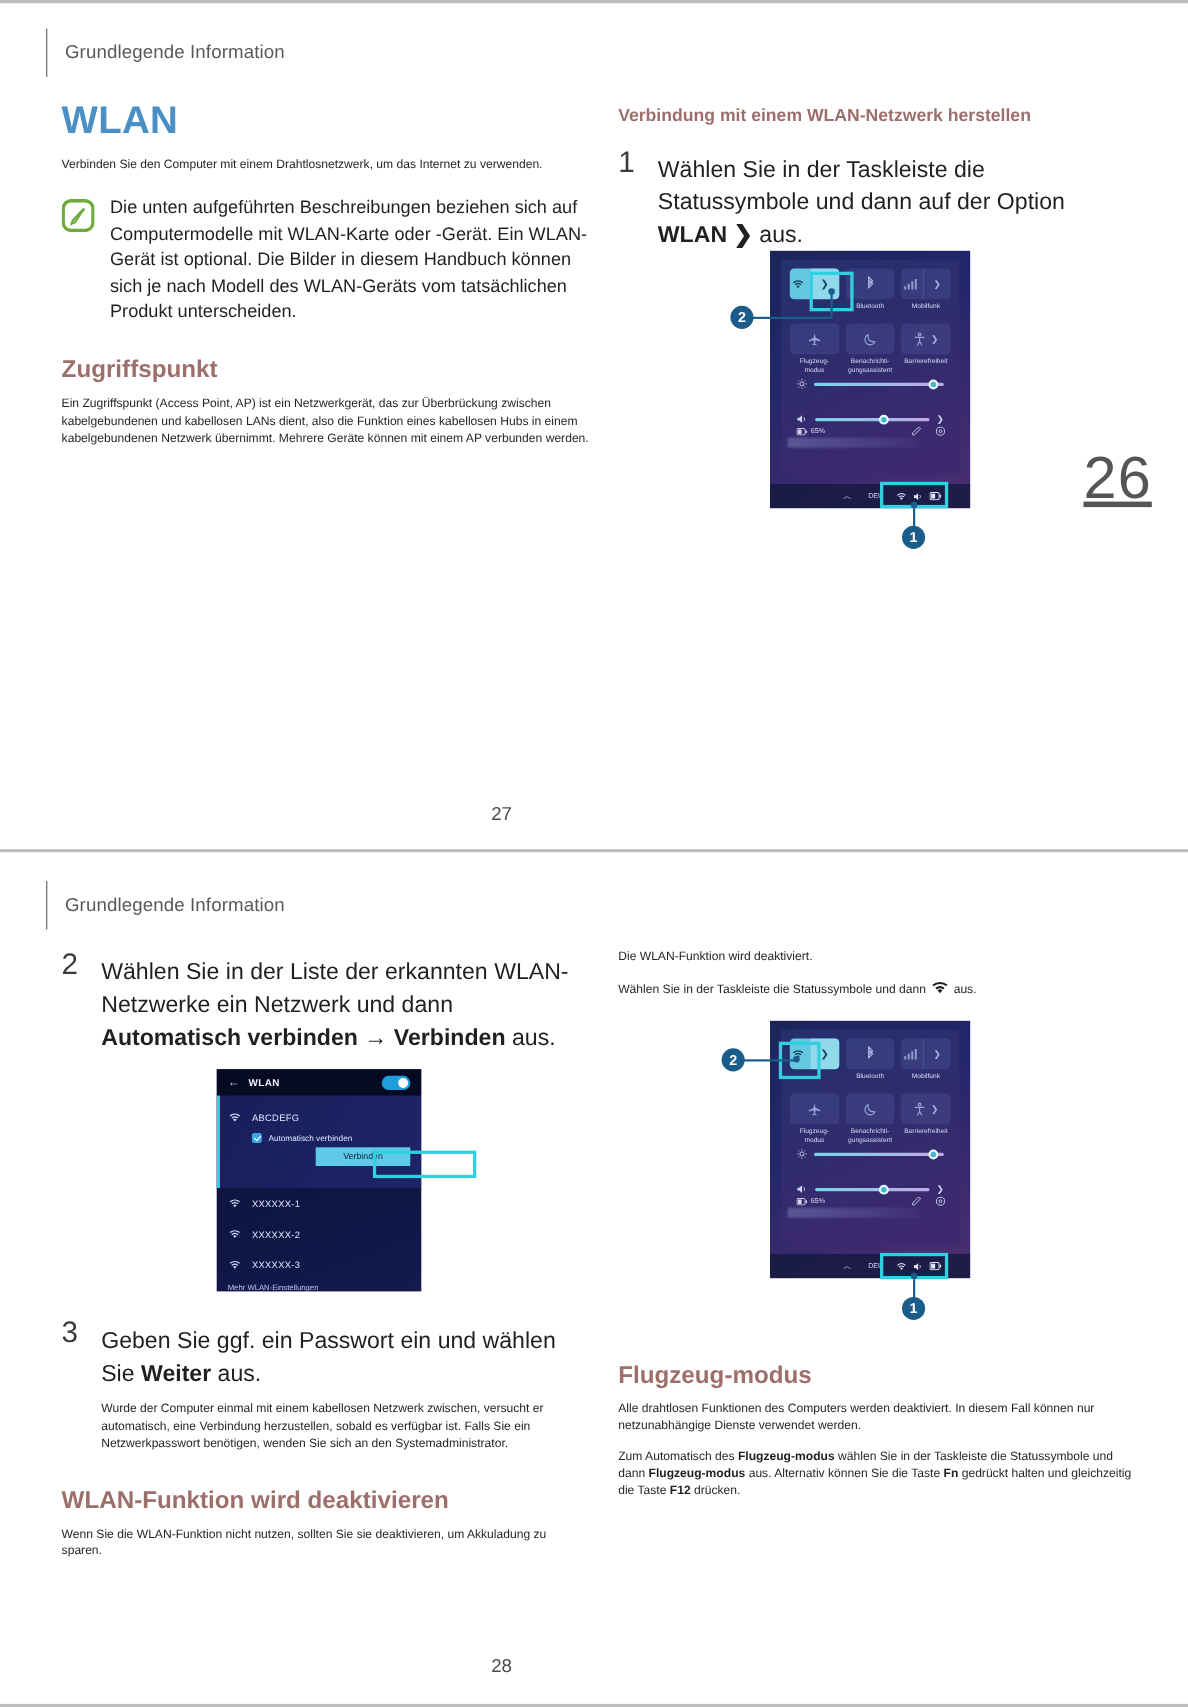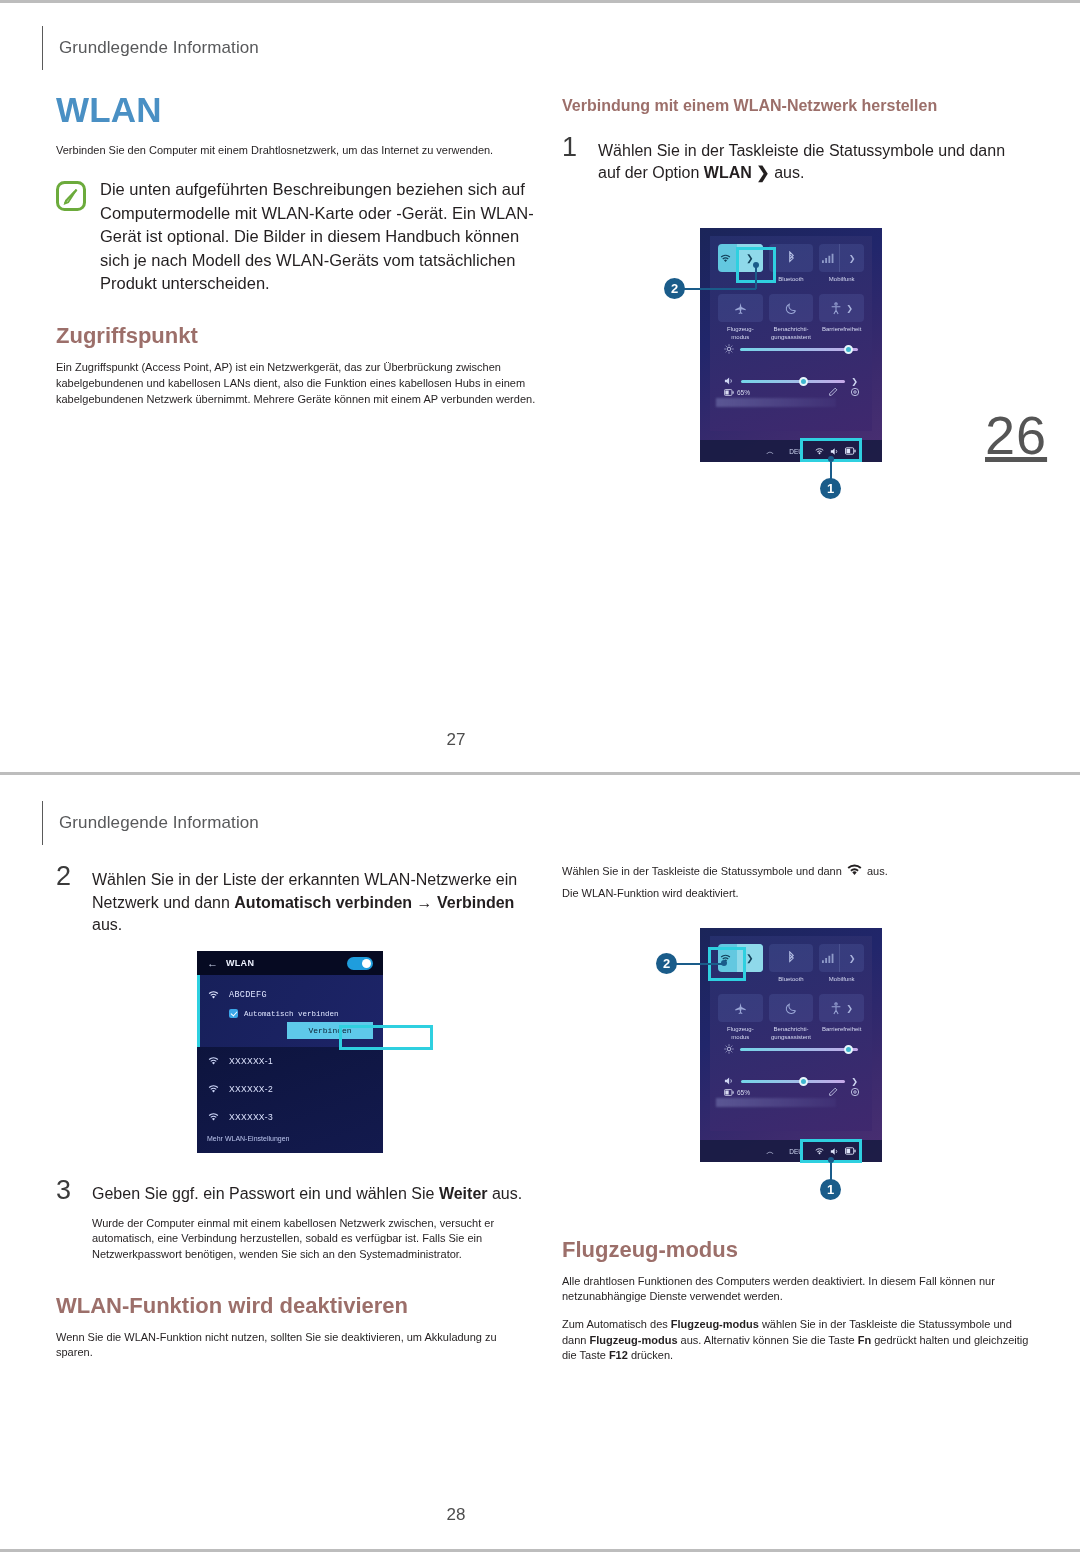--- a/index.html
+++ b/index.html
@@ -20,21 +20,21 @@
   h2.t-sub{font-size:22px;font-weight:bold;color:#9c6f6a;margin:0 0 10px 0;line-height:1.22;}
   p.body{font-size:11px;line-height:1.42;margin:0 0 12px 0;color:#231f20;}
   p.body b{font-weight:bold;}
 
   .note{display:flex;gap:14px;margin-top:20px;}
   .note-ico{flex:0 0 auto;width:30px;height:30px;margin-top:3px;}
   .note-txt{font-size:16.5px;line-height:1.42;color:#231f20;}
 
   .step{display:flex;gap:14px;margin:0 0 10px 0;}
   .step-num{flex:0 0 auto;width:22px;font-size:27px;line-height:1;color:#3b3b3b;font-weight:400;text-align:left;}
-  .step-txt{font-size:16px;line-height:1.42;color:#231f20;padding-top:6px;}
+  .step-txt{font-size:21px;line-height:1.42;color:#231f20;padding-top:6px;}
   .step-txt b{font-weight:bold;}
 
   .pagenum{position:absolute;width:912px;text-align:center;font-size:17px;color:#4d4d4d;}
   .bignum{position:absolute;font-size:54px;color:#555;letter-spacing:1px;}
 
   
   .qs-wrap{position:absolute;}
   .qs-shot{position:absolute;width:182px;height:234px;
     background:linear-gradient(150deg,#1b2559 0%,#21266b 35%,#3a2a6d 70%,#4b2f72 100%);
     overflow:hidden;}
@@ -67,21 +67,21 @@
     font-size:13px;font-weight:bold;display:flex;align-items:center;justify-content:center;}
 
   
   .wl-shot{position:absolute;width:186px;height:202px;background:#0a0f2a;overflow:hidden;
     background:linear-gradient(160deg,#0a1030 0%,#0e1540 45%,#131a4e 100%);}
   .wl-top{height:24px;display:flex;align-items:center;gap:8px;padding:0 10px;background:#060a22;}
   .wl-top .back{color:#cfd6ef;font-size:11px;}
   .wl-top .ttl{color:#eef2ff;font-size:9px;font-weight:bold;letter-spacing:.3px;}
   .wl-toggle{margin-left:auto;width:26px;height:13px;border-radius:7px;background:#1f9ddd;position:relative;}
   .wl-toggle:after{content:"";position:absolute;right:2px;top:2px;width:9px;height:9px;border-radius:50%;background:#fff;}
-  .wl-sel{position:relative;background:linear-gradient(120deg,#17205a,#1d2468);padding:6px 0 6px 0;font-family:Liberation Mono, monospace;}
+  .wl-sel{position:relative;background:linear-gradient(120deg,#17205a,#1d2468);padding:6px 0 18px 0;}
   .wl-sel:before{content:"";position:absolute;left:0;top:0;bottom:0;width:3px;background:#2fd0e0;}
   .wl-item{display:flex;align-items:center;gap:9px;height:28px;padding:0 10px;color:#dfe5ff;font-size:8.5px;letter-spacing:.3px;}
   .wl-check{display:flex;align-items:center;gap:6px;padding:0 10px 0 32px;color:#dfe5ff;font-size:7.5px;}
   .wl-cbox{width:9px;height:9px;border-radius:2px;background:#3aa6e8;position:relative;}
   .wl-cbox:after{content:"";position:absolute;left:2.5px;top:1px;width:3px;height:5px;border:solid #fff;border-width:0 1.5px 1.5px 0;transform:rotate(42deg);}
   .wl-connect{margin:4px 10px 2px auto;width:86px;height:17px;background:#5ec9ea;color:#0b2030;font-size:8px;
     display:flex;align-items:center;justify-content:center;}
   .wl-more{padding:4px 10px;color:#bcc6ee;font-size:7px;}
   svg{display:block;}
 </style>
@@ -381,30 +381,30 @@
         <span>Geben Sie ggf. ein Passwort ein und wählen Sie </span><b>Weiter</b><span> aus.</span>
       </div>
     </div>
     <p class="body" style="margin-left:36px;margin-top:8px;">Wurde der Computer einmal mit einem kabellosen Netzwerk zwischen, versucht er automatisch, eine Verbindung herzustellen, sobald es verfügbar ist. Falls Sie ein Netzwerkpasswort benötigen, wenden Sie sich an den Systemadministrator.</p>
 
     <h2 class="t-sub" style="margin-top:30px;">WLAN-Funktion wird deaktivieren</h2>
     <p class="body">Wenn Sie die WLAN-Funktion nicht nutzen, sollten Sie sie deaktivieren, um Akkuladung zu sparen.</p>
   </div>
 
   <div class="col-right" style="top:88px;">
+    <p class="body">Die WLAN-Funktion wird deaktiviert.</p>
     <p class="body" style="margin-bottom:6px;">
       <span>Wählen Sie in der Taskleiste die Statussymbole und dann </span><span style="display:inline-block;vertical-align:-2px;">
         <svg width="19" height="14" viewBox="0 0 16 12">
             <path d="M8 10.3l1.9-2.3a2.9 2.9 0 0 0-3.8 0z" fill="#231f20"></path>
             <path d="M2.6 4.2a8.4 8.4 0 0 1 10.8 0" stroke="#231f20" stroke-width="1.7" fill="none"></path>
             <path d="M4.9 6.6a5.2 5.2 0 0 1 6.2 0" stroke="#231f20" stroke-width="1.7" fill="none"></path>
           </svg>
       </span><span> aus.</span>
     </p>
-    <p class="body">Die WLAN-Funktion wird deaktiviert.</p>
   </div>
 
   <div class="qs-wrap" style="left:650px;top:153px;width:250px;height:282px;">
     <div class="qs-shot" style="left:50px;top:0;">
       <div class="qs-panel">
         <div class="qs-grid">
           <div class="qs-row">
             <div class="qs-tile split tile-active" style="padding:0;overflow:hidden;">
               <div style="flex:1;display:flex;align-items:center;justify-content:center;">
                 <svg width="13" height="11" viewBox="0 0 16 12">

